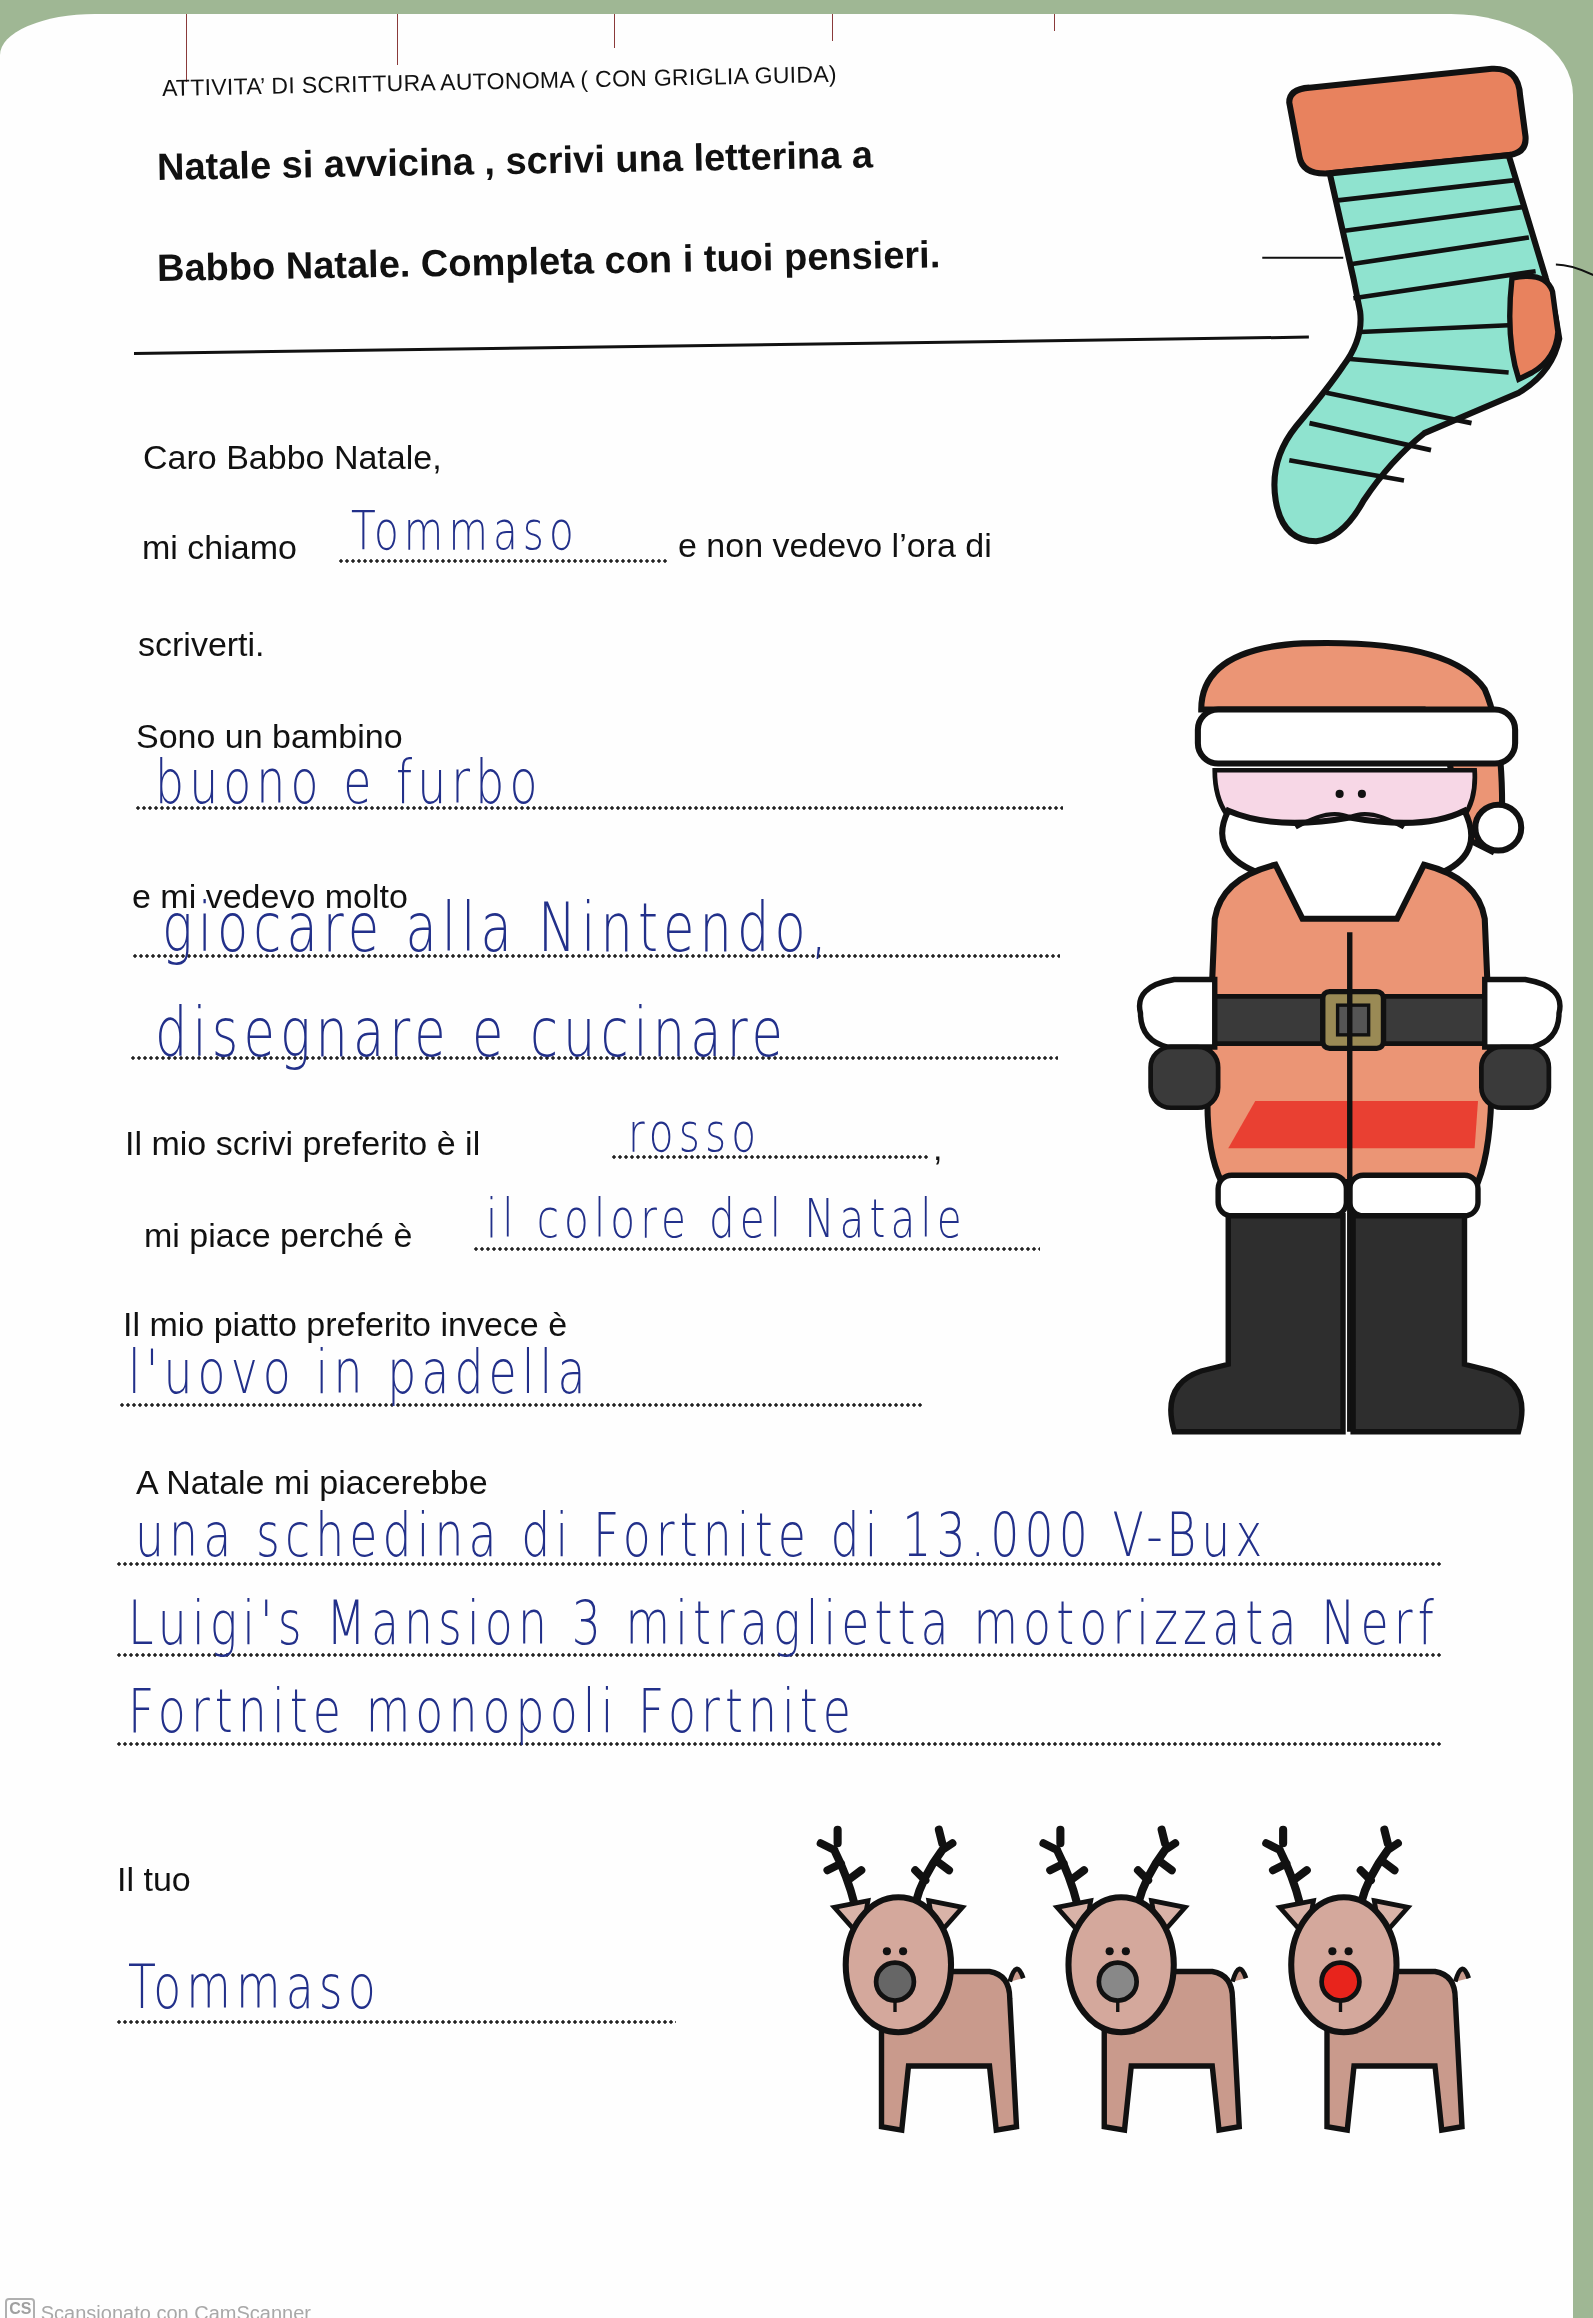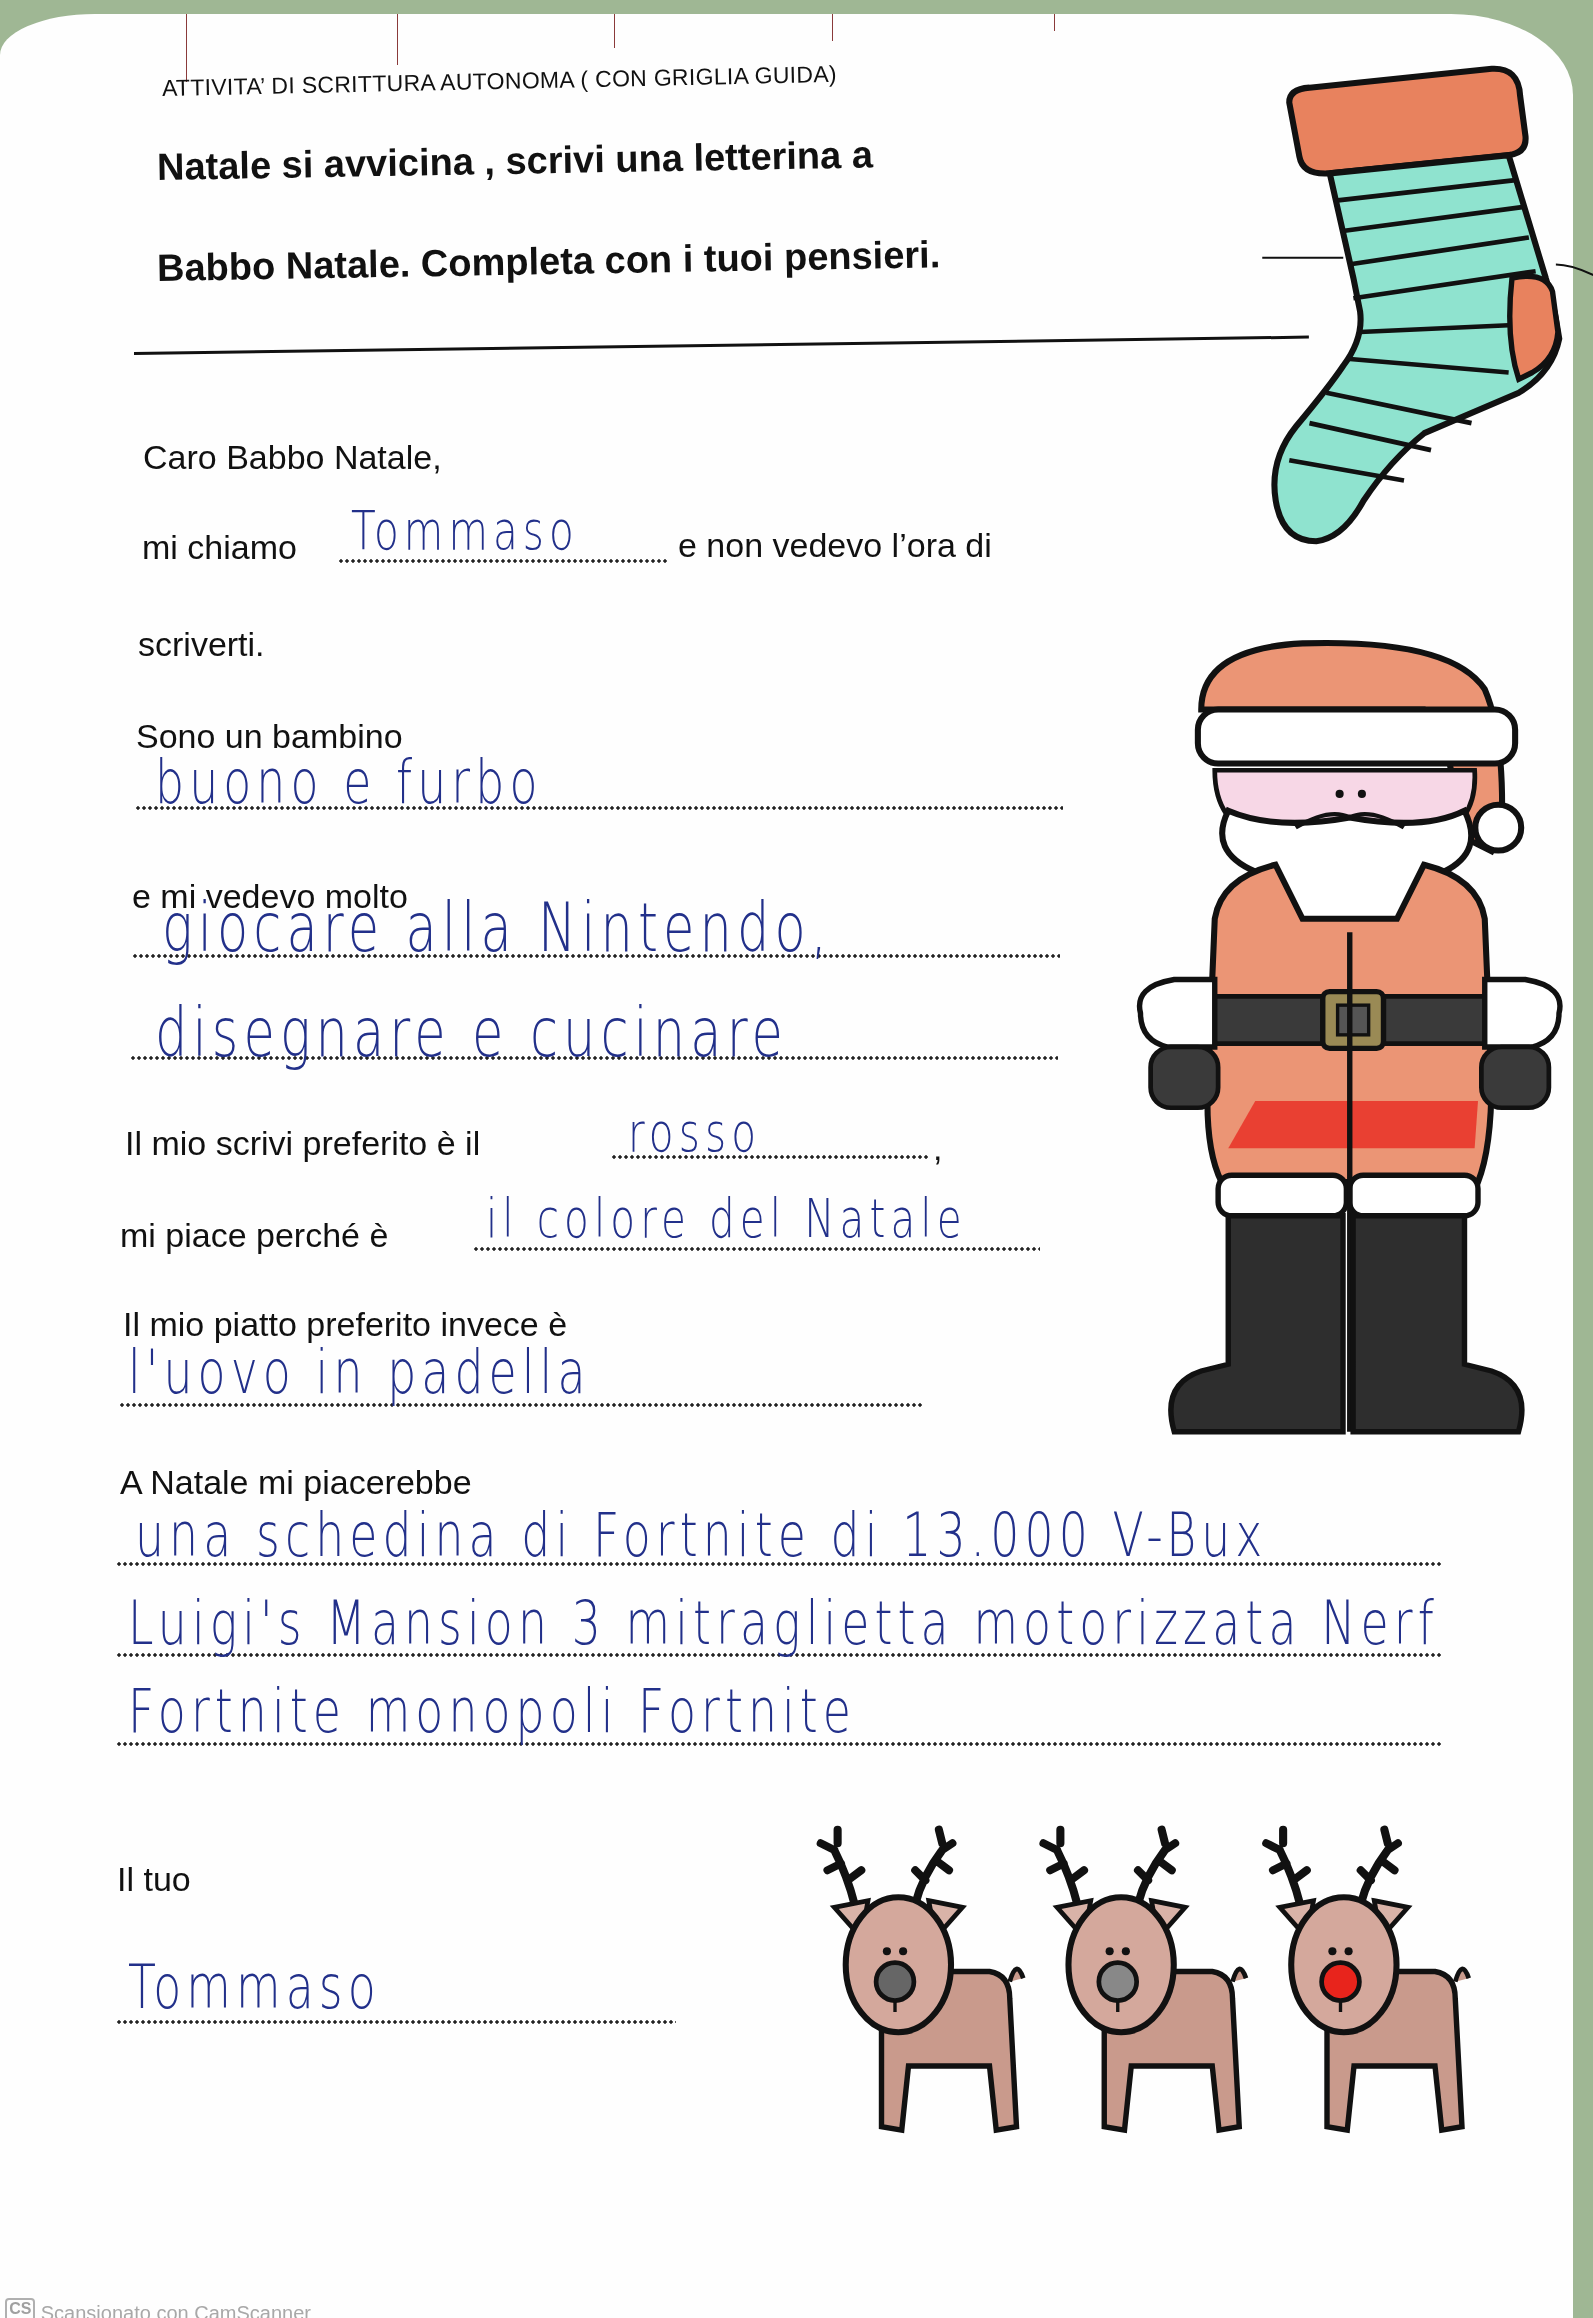--- a/index.html
+++ b/index.html
@@ -101,29 +101,29 @@
   <div class="dots" style="left:132px;top:940px;width:928px"></div>
   <div class="hand" style="left:162px;top:874px;font-size:68px">giocare alla Nintendo,</div>
   <div class="dots" style="left:130px;top:1042px;width:928px"></div>
   <div class="hand" style="left:155px;top:979px;font-size:68px">disegnare e cucinare</div>
 
   <div class="abs prompt" style="left:125px;top:1110px">Il mio scrivi preferito è il</div>
   <div class="dots" style="left:611px;top:1141px;width:317px"></div>
   <div class="hand" style="left:628px;top:1087px;font-size:54px">rosso</div>
   <div class="abs prompt" style="left:933px;top:1115px">,</div>
 
-  <div class="abs prompt" style="left:120px;top:1202px">mi piace perché è</div>
+  <div class="abs prompt" style="left:144px;top:1202px">mi piace perché è</div>
   <div class="dots" style="left:473px;top:1233px;width:567px"></div>
   <div class="hand" style="left:486px;top:1173px;font-size:54px">il colore del Natale</div>
 
   <div class="abs prompt" style="left:123px;top:1291px">Il mio piatto preferito invece è</div>
   <div class="dots" style="left:119px;top:1389px;width:803px"></div>
   <div class="hand" style="left:128px;top:1322px;font-size:61px">l'uovo in padella</div>
 
-  <div class="abs prompt" style="left:120px;top:1449px">A Natale mi piacerebbe</div>
+  <div class="abs prompt" style="left:136px;top:1449px">A Natale mi piacerebbe</div>
   <div class="dots" style="left:116px;top:1548px;width:1326px"></div>
   <div class="hand" style="left:135px;top:1485px;font-size:61px">una schedina di Fortnite di 13.000 V-Bux</div>
   <div class="dots" style="left:116px;top:1639px;width:1326px"></div>
   <div class="hand" style="left:128px;top:1573px;font-size:61px">Luigi's Mansion 3 mitraglietta motorizzata Nerf</div>
   <div class="dots" style="left:116px;top:1728px;width:1326px"></div>
   <div class="hand" style="left:128px;top:1661px;font-size:61px">Fortnite monopoli Fortnite</div>
 
   <div class="abs prompt" style="left:117px;top:1846px">Il tuo</div>
   <div class="dots" style="left:116px;top:2006px;width:560px"></div>
   <div class="hand" style="left:128px;top:1937px;font-size:61px">Tommaso</div>

